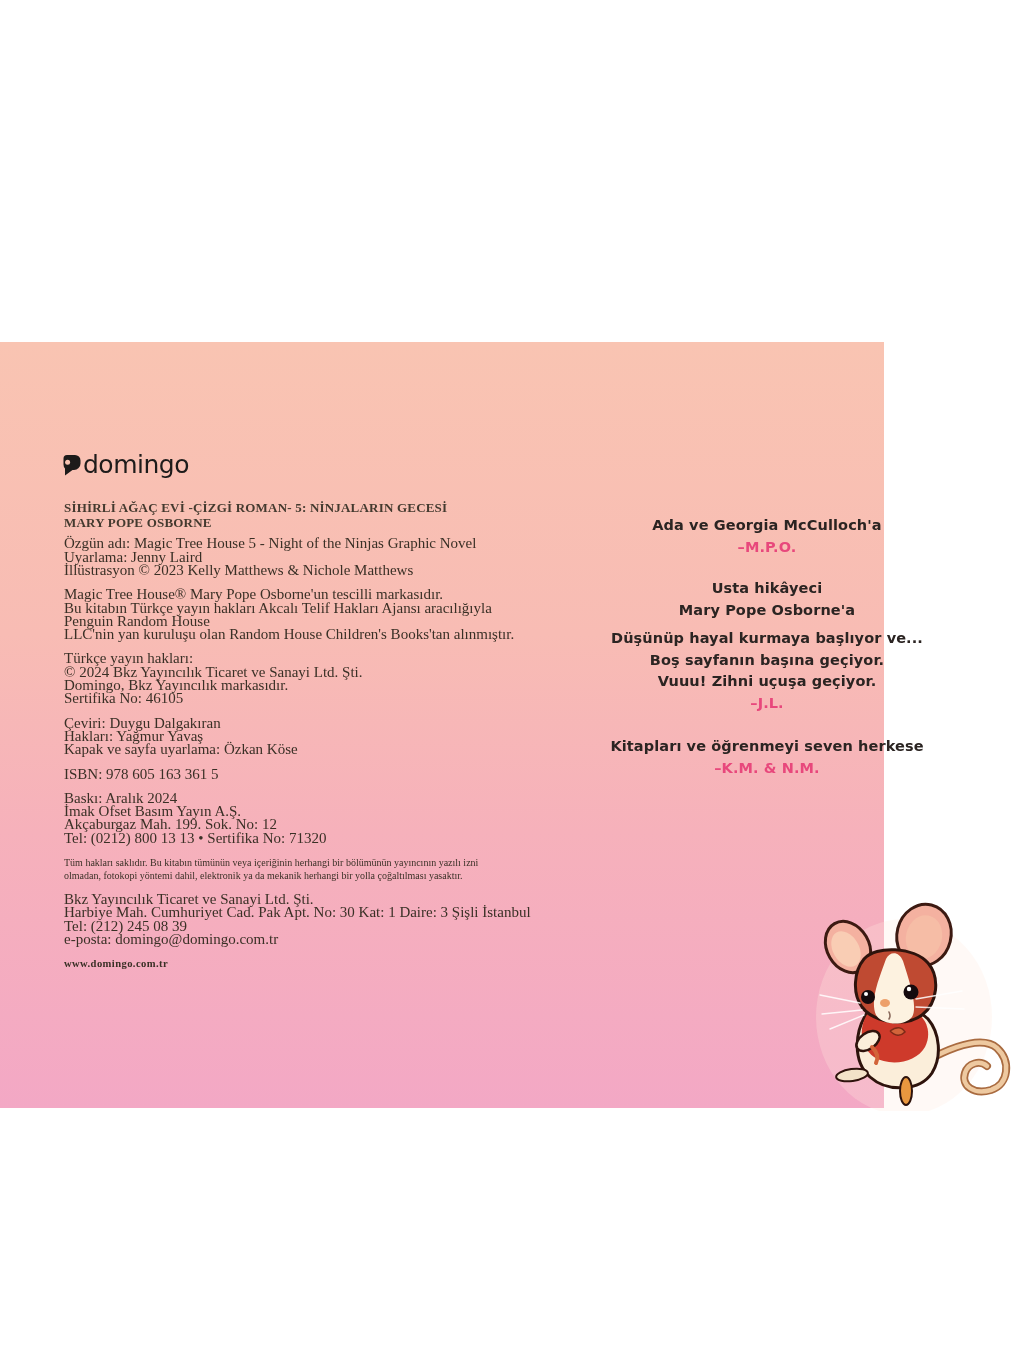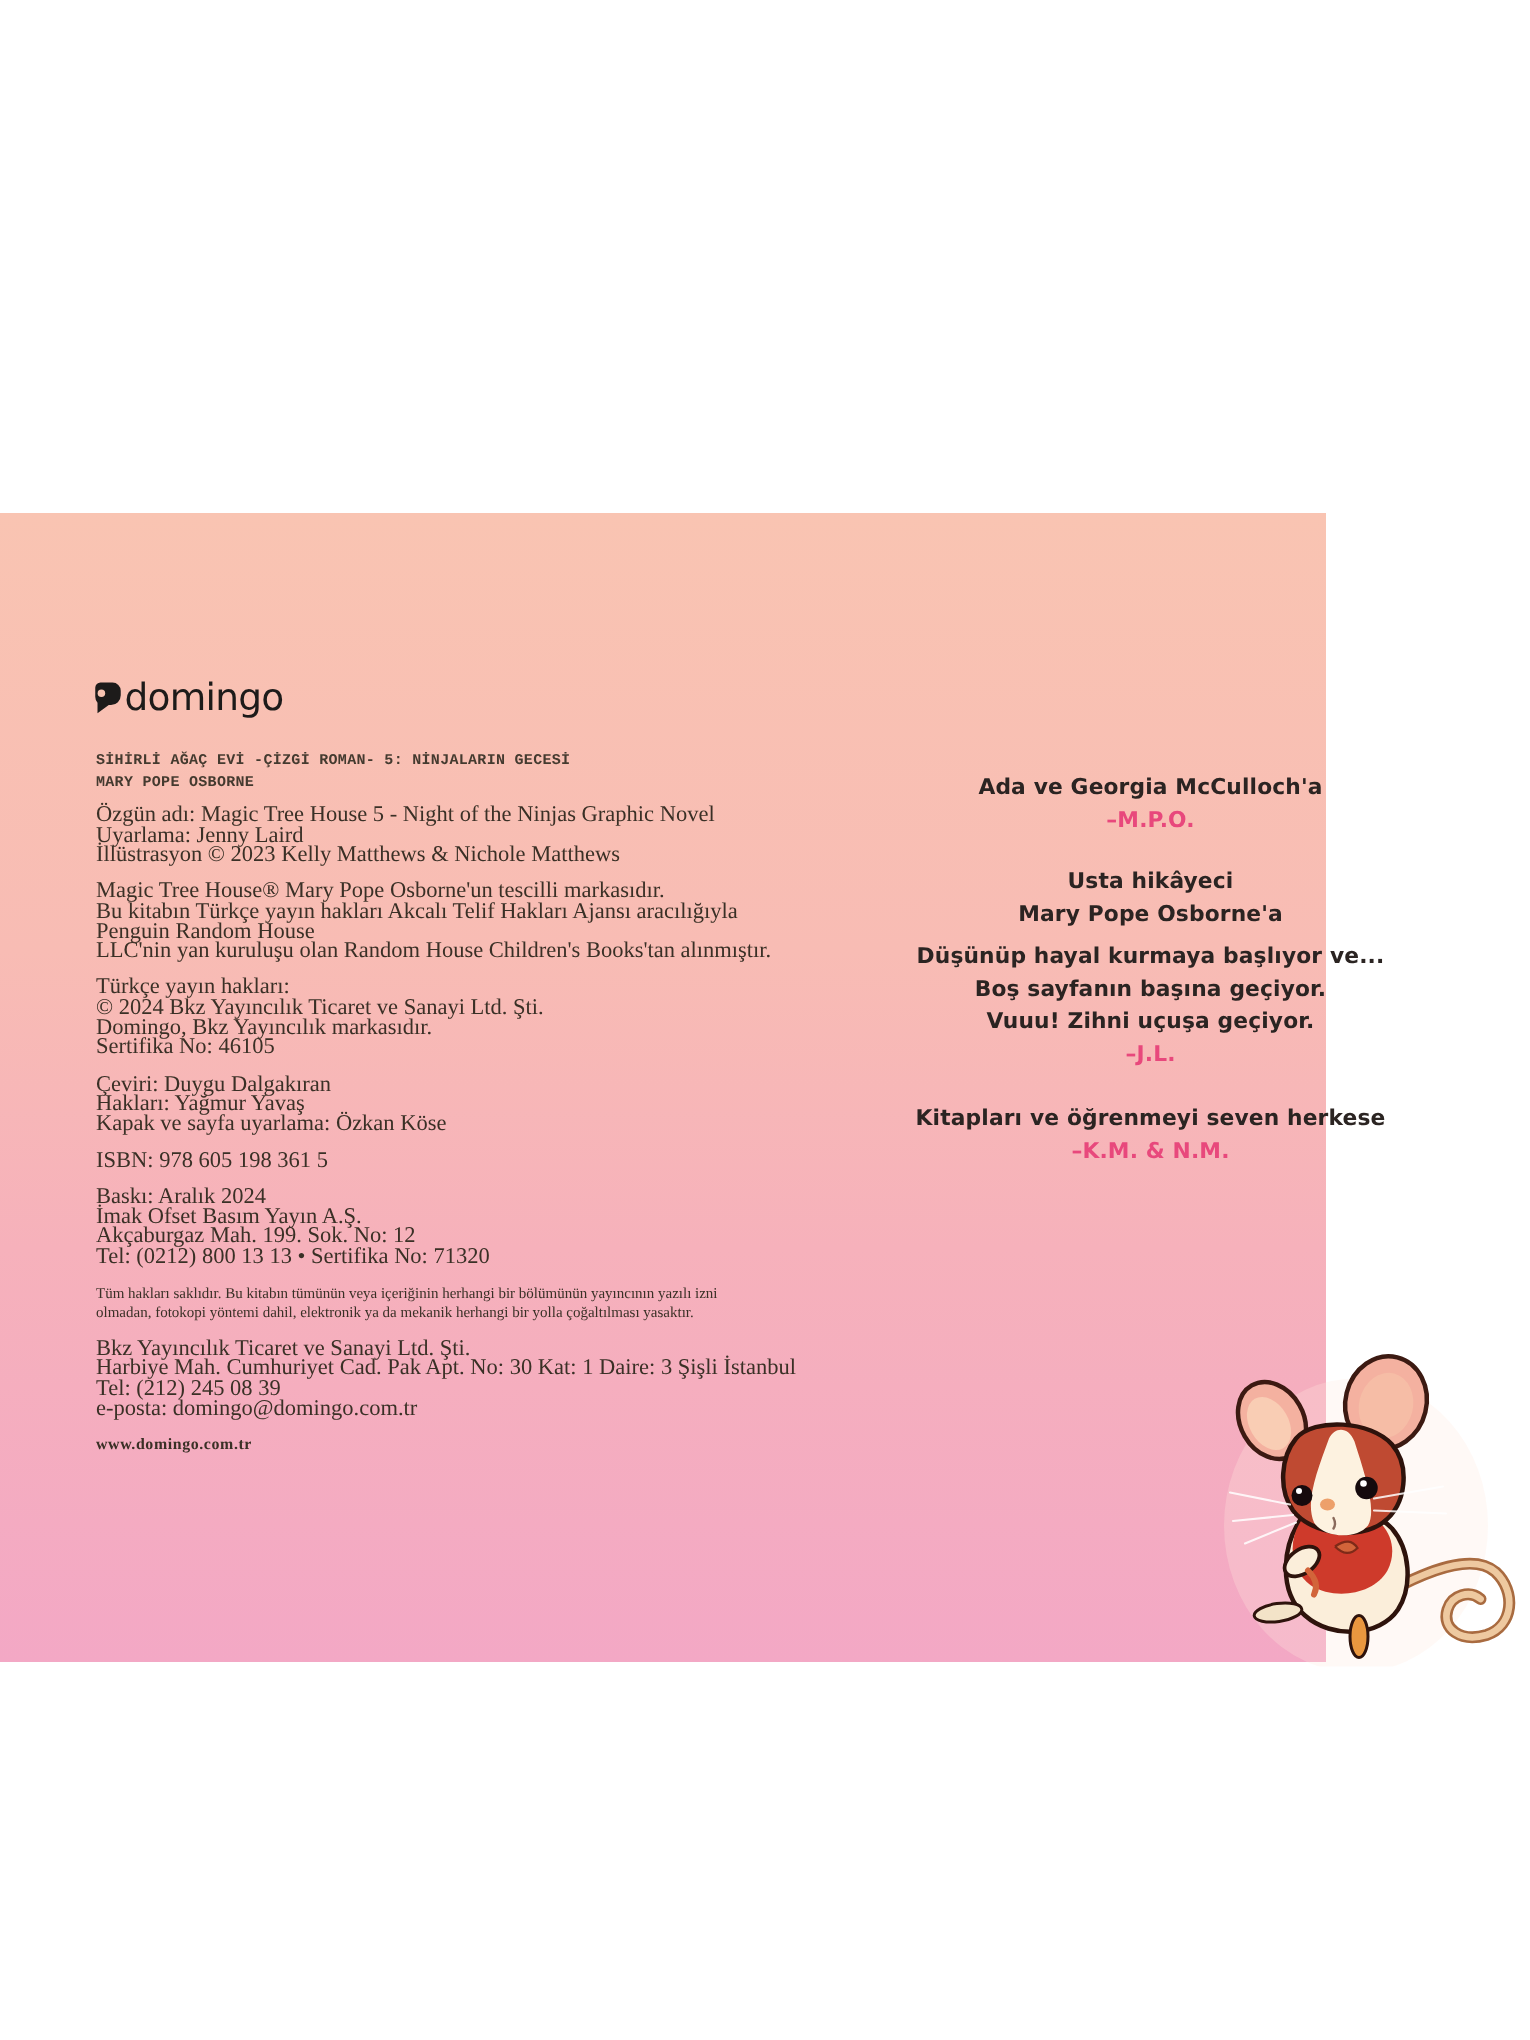--- a/index.html
+++ b/index.html
@@ -25,21 +25,21 @@
   .logo .word{
     font-family:"DejaVu Sans",sans-serif;font-size:25px;font-weight:500;
     letter-spacing:-0.5px;line-height:26px;color:#1d1b1a;
   }
 
   
   .colophon{position:absolute;left:64px;top:158px;width:470px;color:var(--ink);}
   .colophon .block{margin-bottom:11px;}
   .colophon .line{font-size:15px;line-height:13.3px;}
   .colophon .block.title{margin-bottom:7px;color:#443a2f;}
-  .colophon .block.title .line{font-size:10px;line-height:15.2px;font-weight:600;letter-spacing:0.2px;font-family:Liberation Mono, monospace;}
+  .colophon .block.title .line{font-size:13px;line-height:15.2px;font-weight:600;letter-spacing:0.2px;}
   .colophon .block.small .line{font-size:10px;line-height:13px;}
   .colophon .block.bold{margin-top:3px;}
   .colophon .block.bold .line{font-weight:700;font-size:10.6px;letter-spacing:0.4px;}
 
   
   .dedications{
     position:absolute;left:552px;top:173px;width:430px;text-align:center;
     font-family:"DejaVu Sans",sans-serif;color:#2b2422;font-weight:bold;
   }
   .dedications .block{margin-bottom:20px;}
@@ -83,21 +83,21 @@
         <div class="line">© 2024 Bkz Yayıncılık Ticaret ve Sanayi Ltd. Şti.</div>
         <div class="line">Domingo, Bkz Yayıncılık markasıdır.</div>
         <div class="line">Sertifika No: 46105</div>
       </div>
       <div class="block">
         <div class="line">Çeviri: Duygu Dalgakıran</div>
         <div class="line">Hakları: Yağmur Yavaş</div>
         <div class="line">Kapak ve sayfa uyarlama: Özkan Köse</div>
       </div>
       <div class="block">
-        <div class="line">ISBN: 978 605 198 361 5</div>
+        <div class="line">ISBN: 978 605 163 361 5</div>
       </div>
       <div class="block">
         <div class="line">Baskı: Aralık 2024</div>
         <div class="line">İmak Ofset Basım Yayın A.Ş.</div>
         <div class="line">Akçaburgaz Mah. 199. Sok. No: 12</div>
         <div class="line">Tel: (0212) 800 13 13 • Sertifika No: 71320</div>
       </div>
       <div class="block small">
         <div class="line">Tüm hakları saklıdır. Bu kitabın tümünün veya içeriğinin herhangi bir bölümünün yayıncının yazılı izni</div>
         <div class="line">olmadan, fotokopi yöntemi dahil, elektronik ya da mekanik herhangi bir yolla çoğaltılması yasaktır.</div>

